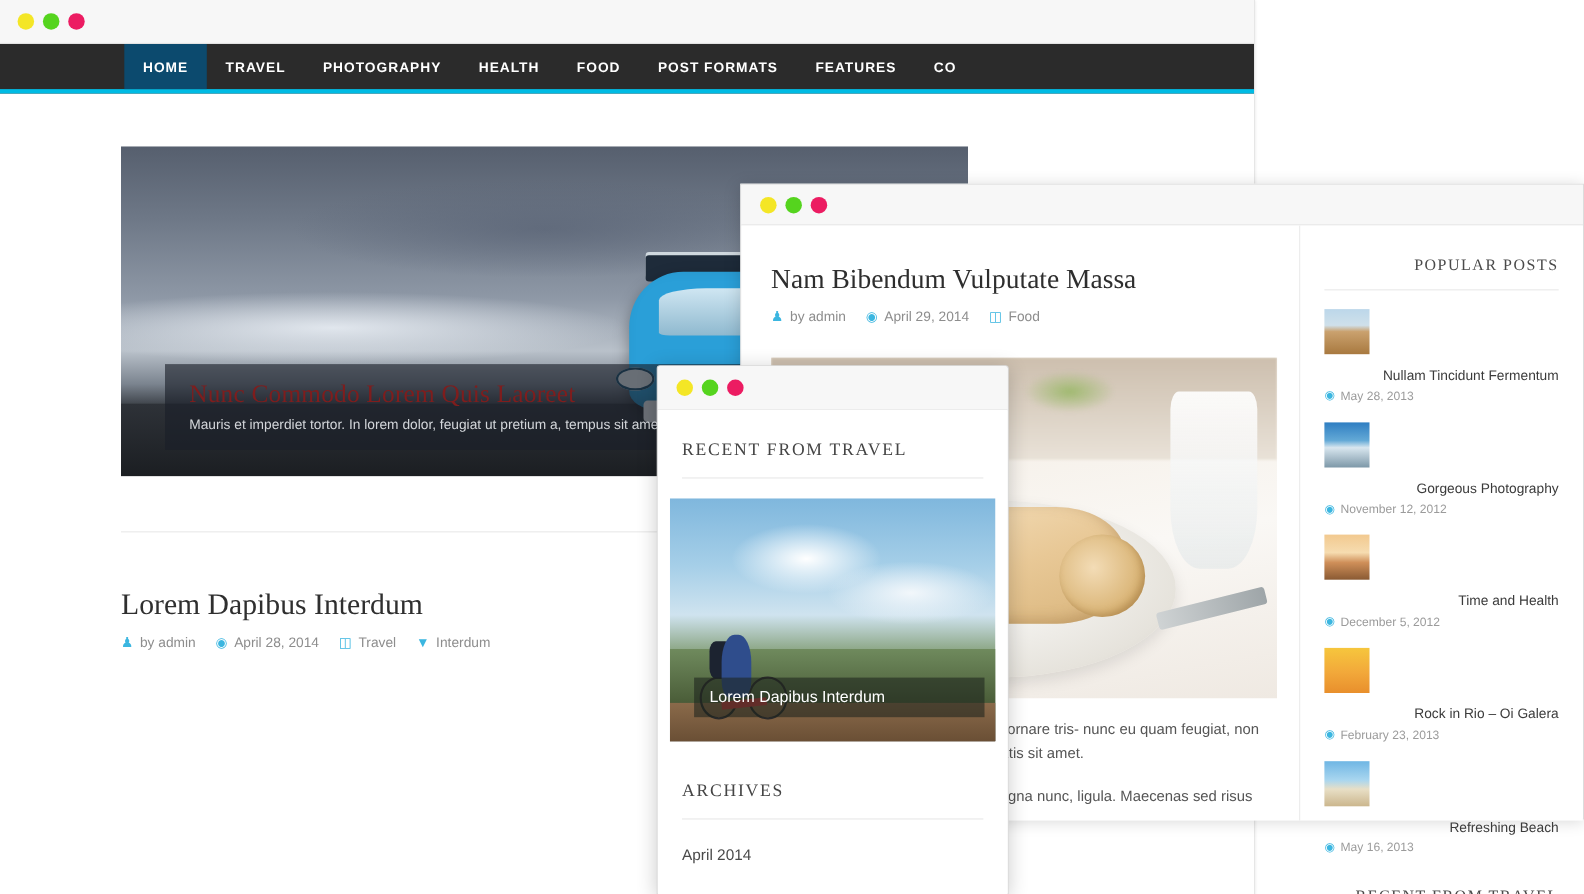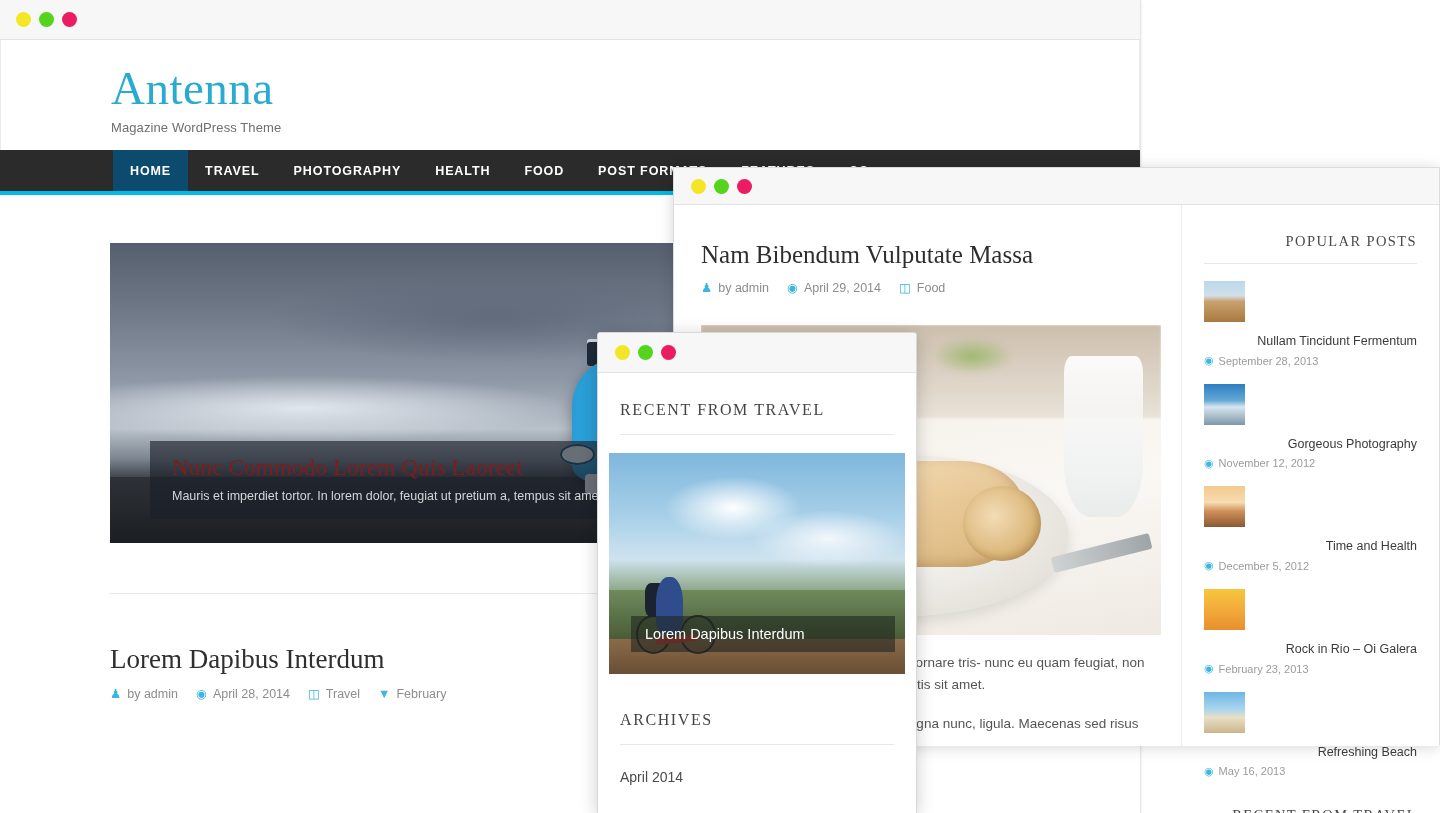--- a/index.html
+++ b/index.html
@@ -177,24 +177,20 @@
 <div class="window" id="win1">
 
   <div class="titlebar">
     <div class="dots">
       <span class="dot y"></span>
       <span class="dot g"></span>
       <span class="dot r"></span>
     </div>
   </div>
 
-  <div class="site-head">
-    <div class="logo">Antenna</div>
-    <div class="tagline">Magazine WordPress Theme</div>
-  </div>
 
   <div class="navbar">
     <a class="navitem active">HOME</a>
     <a class="navitem">TRAVEL</a>
     <a class="navitem">PHOTOGRAPHY</a>
     <a class="navitem">HEALTH</a>
     <a class="navitem">FOOD</a>
     <a class="navitem">POST FORMATS</a>
     <a class="navitem">FEATURES</a>
     <a class="navitem">CO</a>
@@ -230,21 +226,21 @@
       <span class="mi">
         <span class="ico">◉</span>
         <span>April 28, 2014</span>
       </span>
       <span class="mi">
         <span class="ico">◫</span>
         <span>Travel</span>
       </span>
       <span class="mi">
         <span class="ico">▼</span>
-        <span>February</span>
+        <span>Interdum</span>
       </span>
     </div>
   </div>
 </div>
 
 <div class="window" id="win2">
 
   <div class="titlebar">
     <div class="dots">
       <span class="dot y"></span>
@@ -290,21 +286,21 @@
 
     <div class="w2-side">
       <div class="side-h">POPULAR POSTS</div>
 
       <div class="pp">
         <div class="pp-thumb th-desert"></div>
         <div>
           <div class="pp-title">Nullam Tincidunt Fermentum</div>
           <div class="pp-date">
             <span class="ico">◉</span>
-            <span>September 28, 2013</span>
+            <span>May 28, 2013</span>
           </div>
         </div>
       </div>
 
       <div class="pp">
         <div class="pp-thumb th-pier"></div>
         <div>
           <div class="pp-title">Gorgeous Photography</div>
           <div class="pp-date">
             <span class="ico">◉</span>

